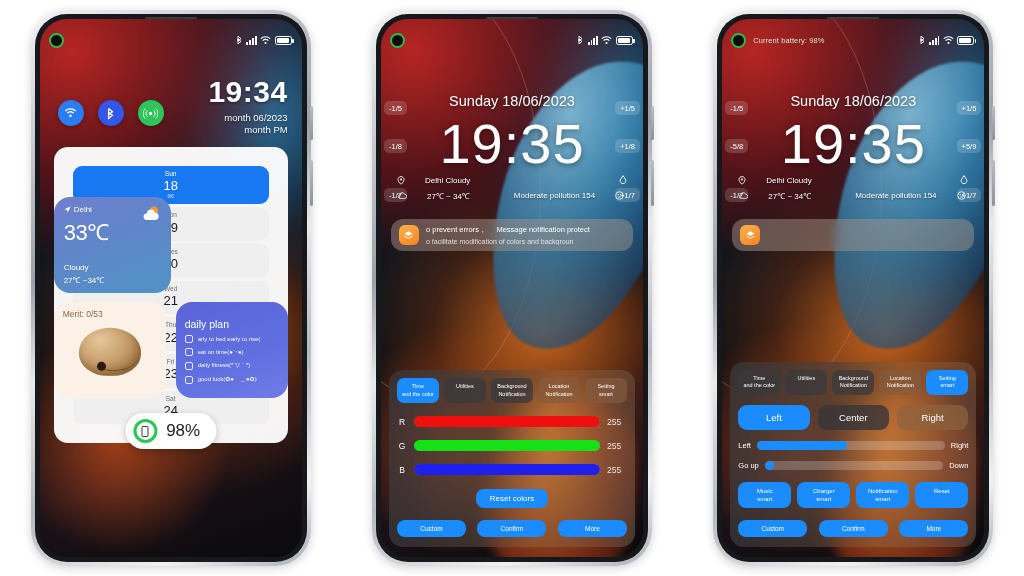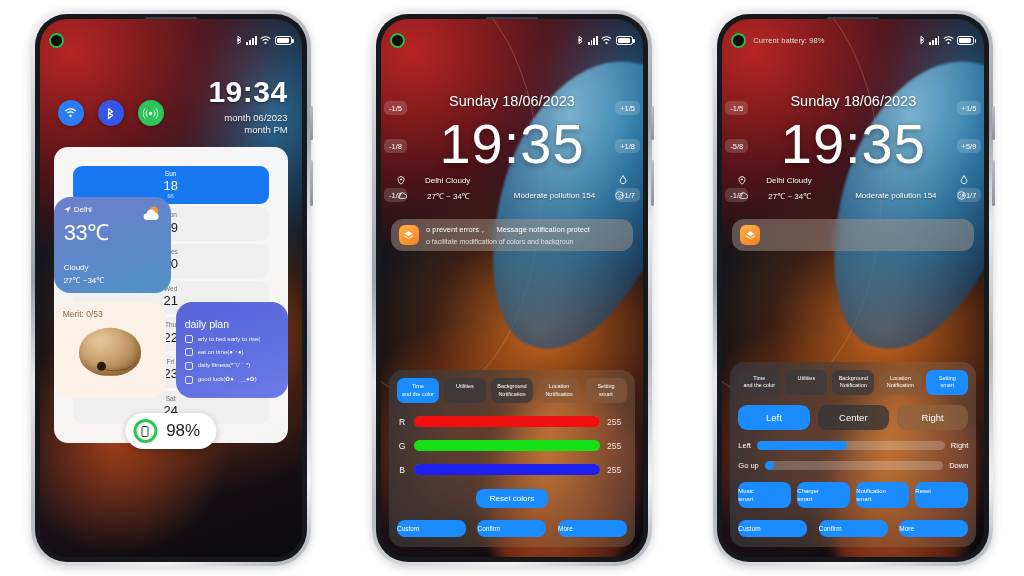--- a/index.html
+++ b/index.html
@@ -300,21 +300,21 @@
 
   .slider-row { display: flex; align-items: center; gap: 7px; margin-top: 13px; }
   .slider-row .lbl { font-size: 8.5px; color: #fff; width: 10px; text-align: center; flex: 0 0 auto; }
   .track { flex: 1; height: 11px; border-radius: 6px; background: rgba(255,255,255,.22); overflow: hidden; }
   .track i { display: block; height: 100%; border-radius: 6px; }
   .slider-row .val { font-size: 8.5px; color: rgba(255,255,255,.85); width: 20px; flex:0 0 auto; }
 
   .reset-wrap { display: flex; justify-content: center; margin-top: 14px; }
   .btn-blue {
     background: #1a8cff; color: #fff; border-radius: 8px;
-    font-size: 8px; padding: 5px 14px; 
+    font-size: 8px; padding: 5px 14px; text-align: center;
   }
   .row3 { display: flex; justify-content: space-between; margin-top: 12px; }
   .row3 .btn-blue { width: 30%; font-size: 6.5px; padding: 5px 0; }
 
   
   .lcr { display: flex; gap: 8px; margin-top: 10px; }
   .lcr .seg {
     flex: 1; border-radius: 9px; text-align: center;
     font-size: 9.5px; color: #fff; padding: 7px 0;
     background: rgba(52,52,56,.78);

